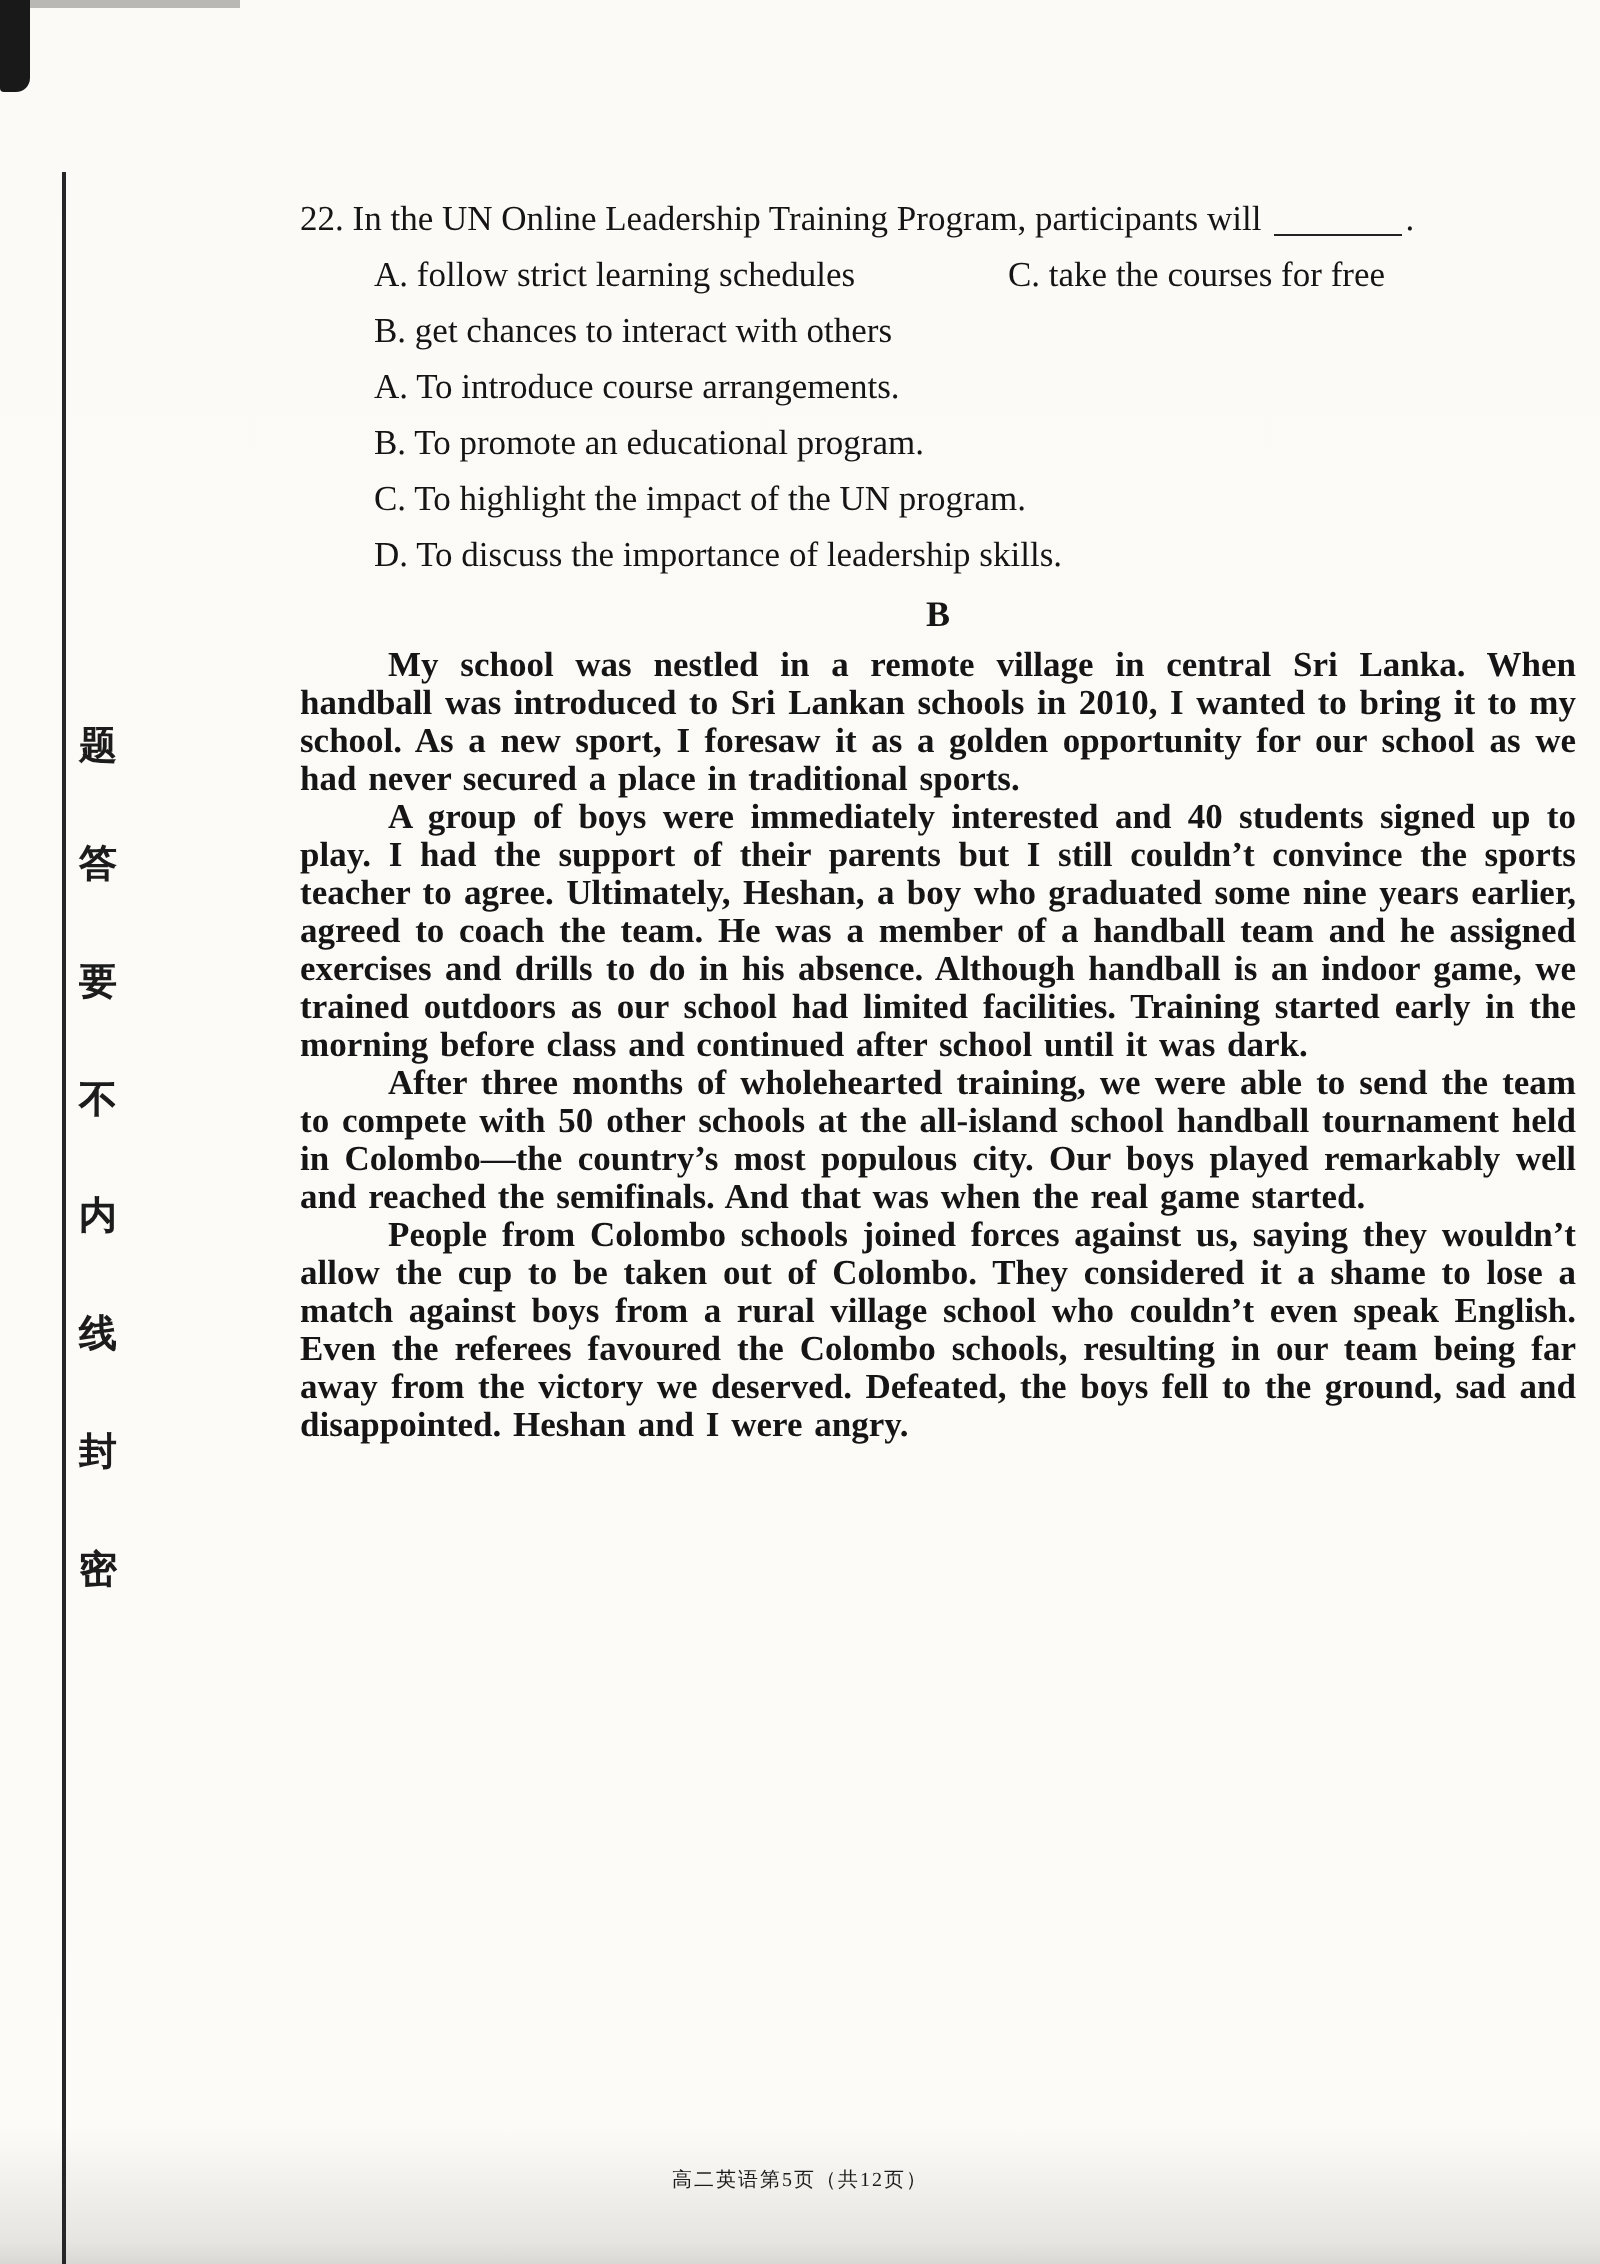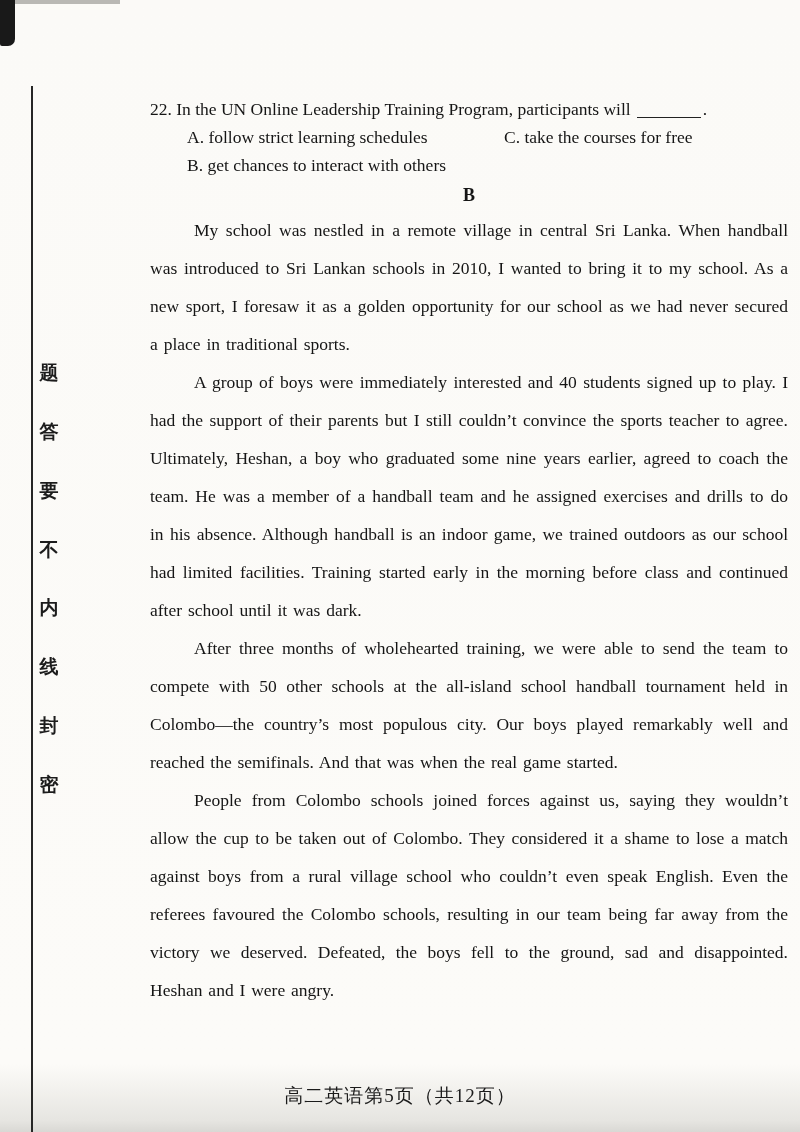--- a/index.html
+++ b/index.html
@@ -51,28 +51,29 @@
   }
   .options-1col { padding-left:37px; }
   .opt { line-height:28px; }
   .section-heading {
     text-align:center; font-weight:bold; font-size:18px;
     line-height:28px; margin:2px 0 2px 0;
   }
   .passage p {
     text-align:justify;
     text-indent:44px;
-    line-height:38px;
+    line-height:19px;
     word-spacing:1.5px;
+    font-weight:bold;
   }
   .passage p.cut-line { text-align-last:justify; }
 
   .footer {
     position:absolute; left:0; top:1083px; width:800px;
-    text-align:center; font-size:19px; color:#1b1b1b;
+    text-align:center; font-size:10px; color:#1b1b1b;
     letter-spacing:1px;
   }
 </style>
 </head>
 <body>
 
 <div class="page">
 
   <div class="scan-top-edge"></div>
   <div class="scan-blob"></div>
@@ -98,20 +99,26 @@
         <span>In the UN Online Leadership Training Program, participants will</span><span class="blank"></span><span>.</span>
       </div>
       <div class="options-2col">
         <div class="opt">A. follow strict learning schedules</div>
         <div class="opt">C. take the courses for free</div>
         <div class="opt">B. get chances to interact with others</div>
       </div>
     </div>
 
     <div class="question">
+      <div class="options-1col">
+        <div class="opt">A. To introduce course arrangements.</div>
+        <div class="opt">B. To promote an educational program.</div>
+        <div class="opt">C. To highlight the impact of the UN program.</div>
+        <div class="opt">D. To discuss the importance of leadership skills.</div>
+      </div>
     </div>
 
     <div class="section-heading">B</div>
 
     <div class="passage">
       <p>My school was nestled in a remote village in central Sri Lanka. When handball was introduced to Sri Lankan schools in 2010, I wanted to bring it to my school. As a new sport, I foresaw it as a golden opportunity for our school as we had never secured a place in traditional sports.</p>
       <p>A group of boys were immediately interested and 40 students signed up to play. I had the support of their parents but I still couldn’t convince the sports teacher to agree. Ultimately, Heshan, a boy who graduated some nine years earlier, agreed to coach the team. He was a member of a handball team and he assigned exercises and drills to do in his absence. Although handball is an indoor game, we trained outdoors as our school had limited facilities. Training started early in the morning before class and continued after school until it was dark.</p>
       <p>After three months of wholehearted training, we were able to send the team to compete with 50 other schools at the all-island school handball tournament held in Colombo—the country’s most populous city. Our boys played remarkably well and reached the semifinals. And that was when the real game started.</p>
       <p>People from Colombo schools joined forces against us, saying they wouldn’t allow the cup to be taken out of Colombo. They considered it a shame to lose a match against boys from a rural village school who couldn’t even speak English. Even the referees favoured the Colombo schools, resulting in our team being far away from the victory we deserved. Defeated, the boys fell to the ground, sad and disappointed. Heshan and I were angry.</p>
     </div>

